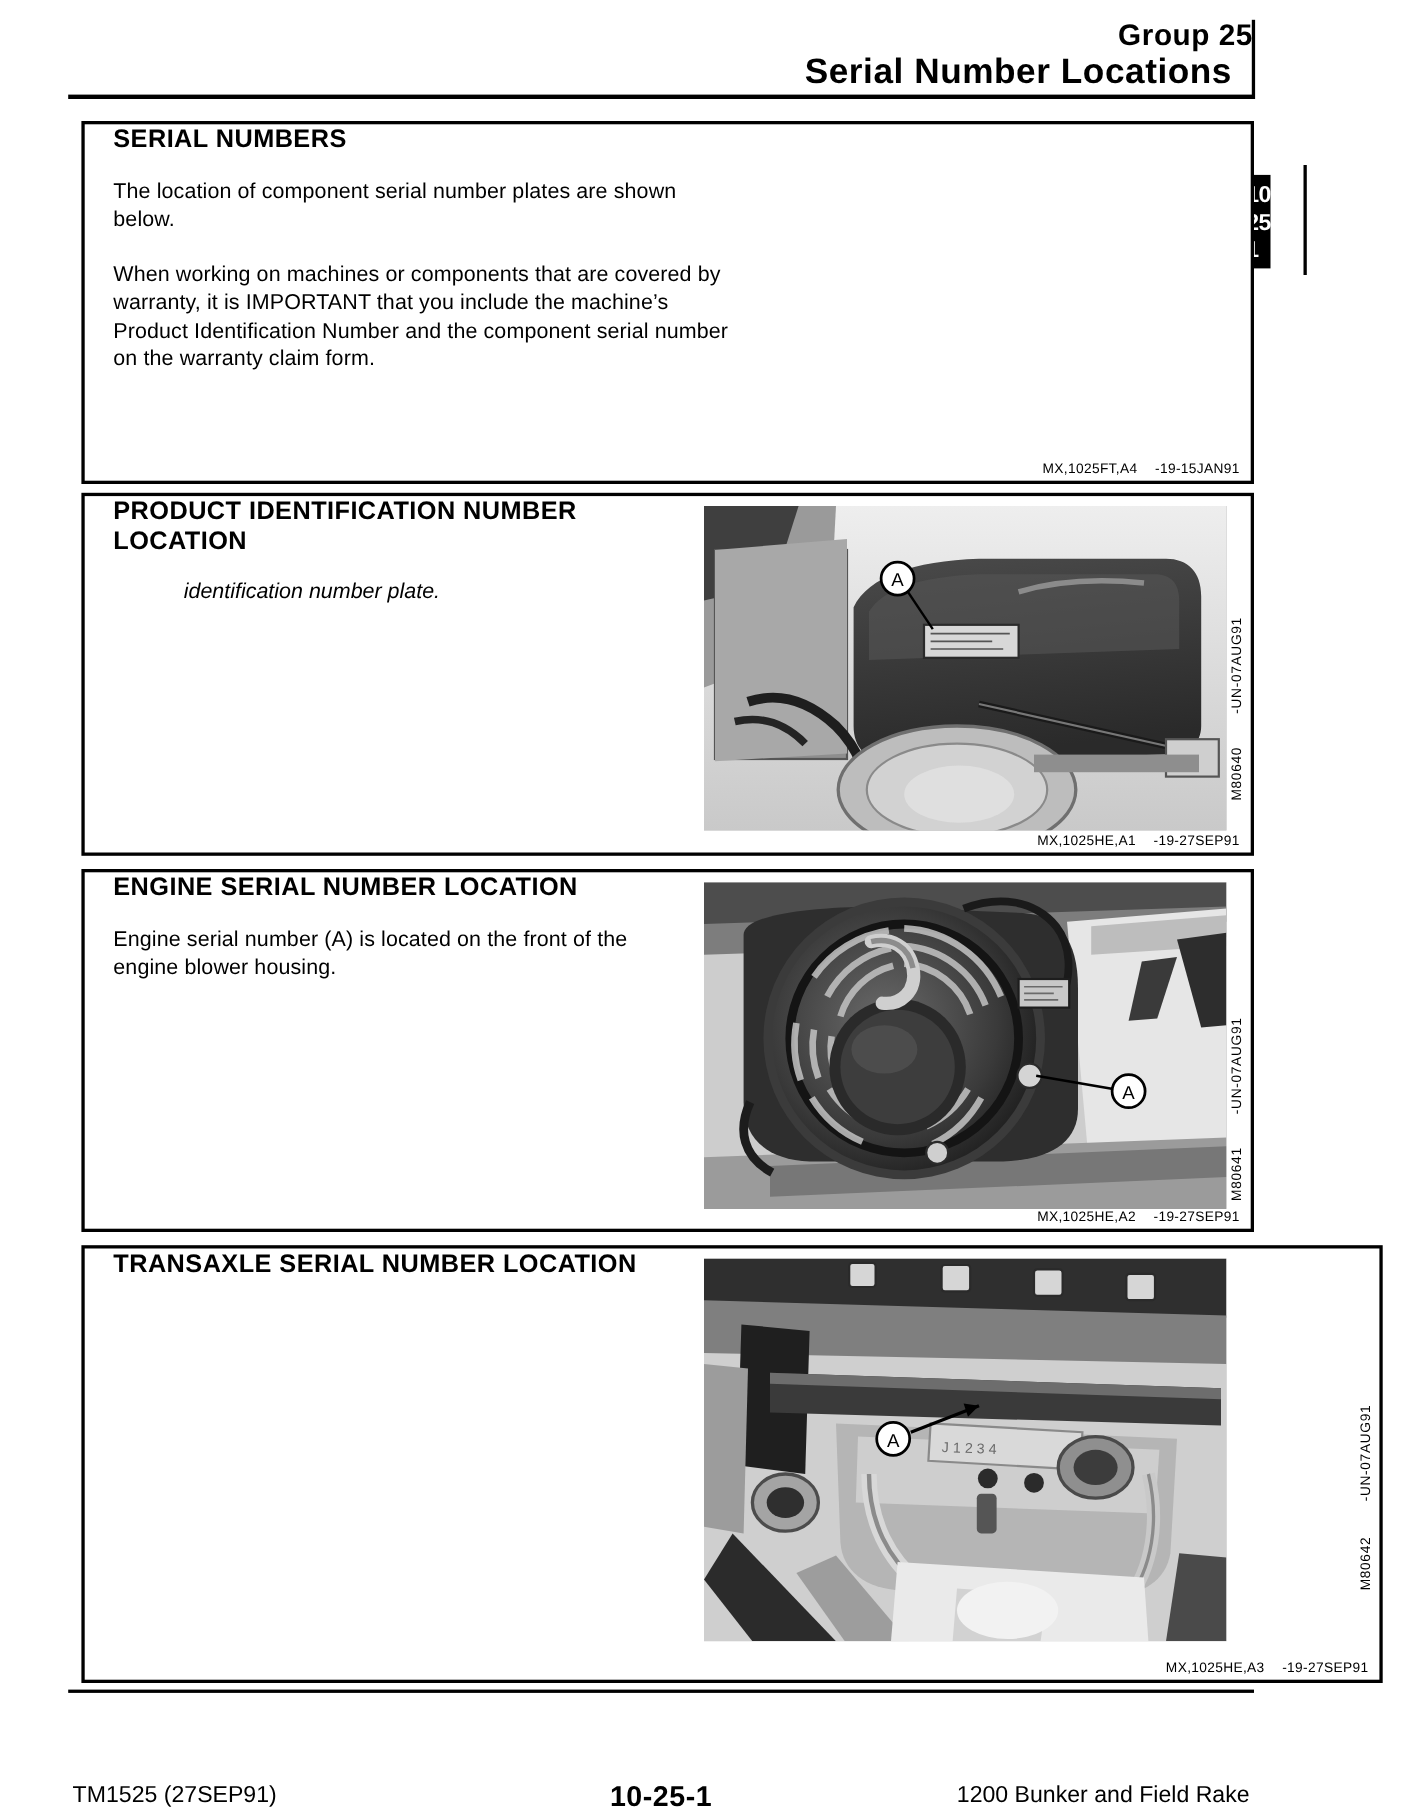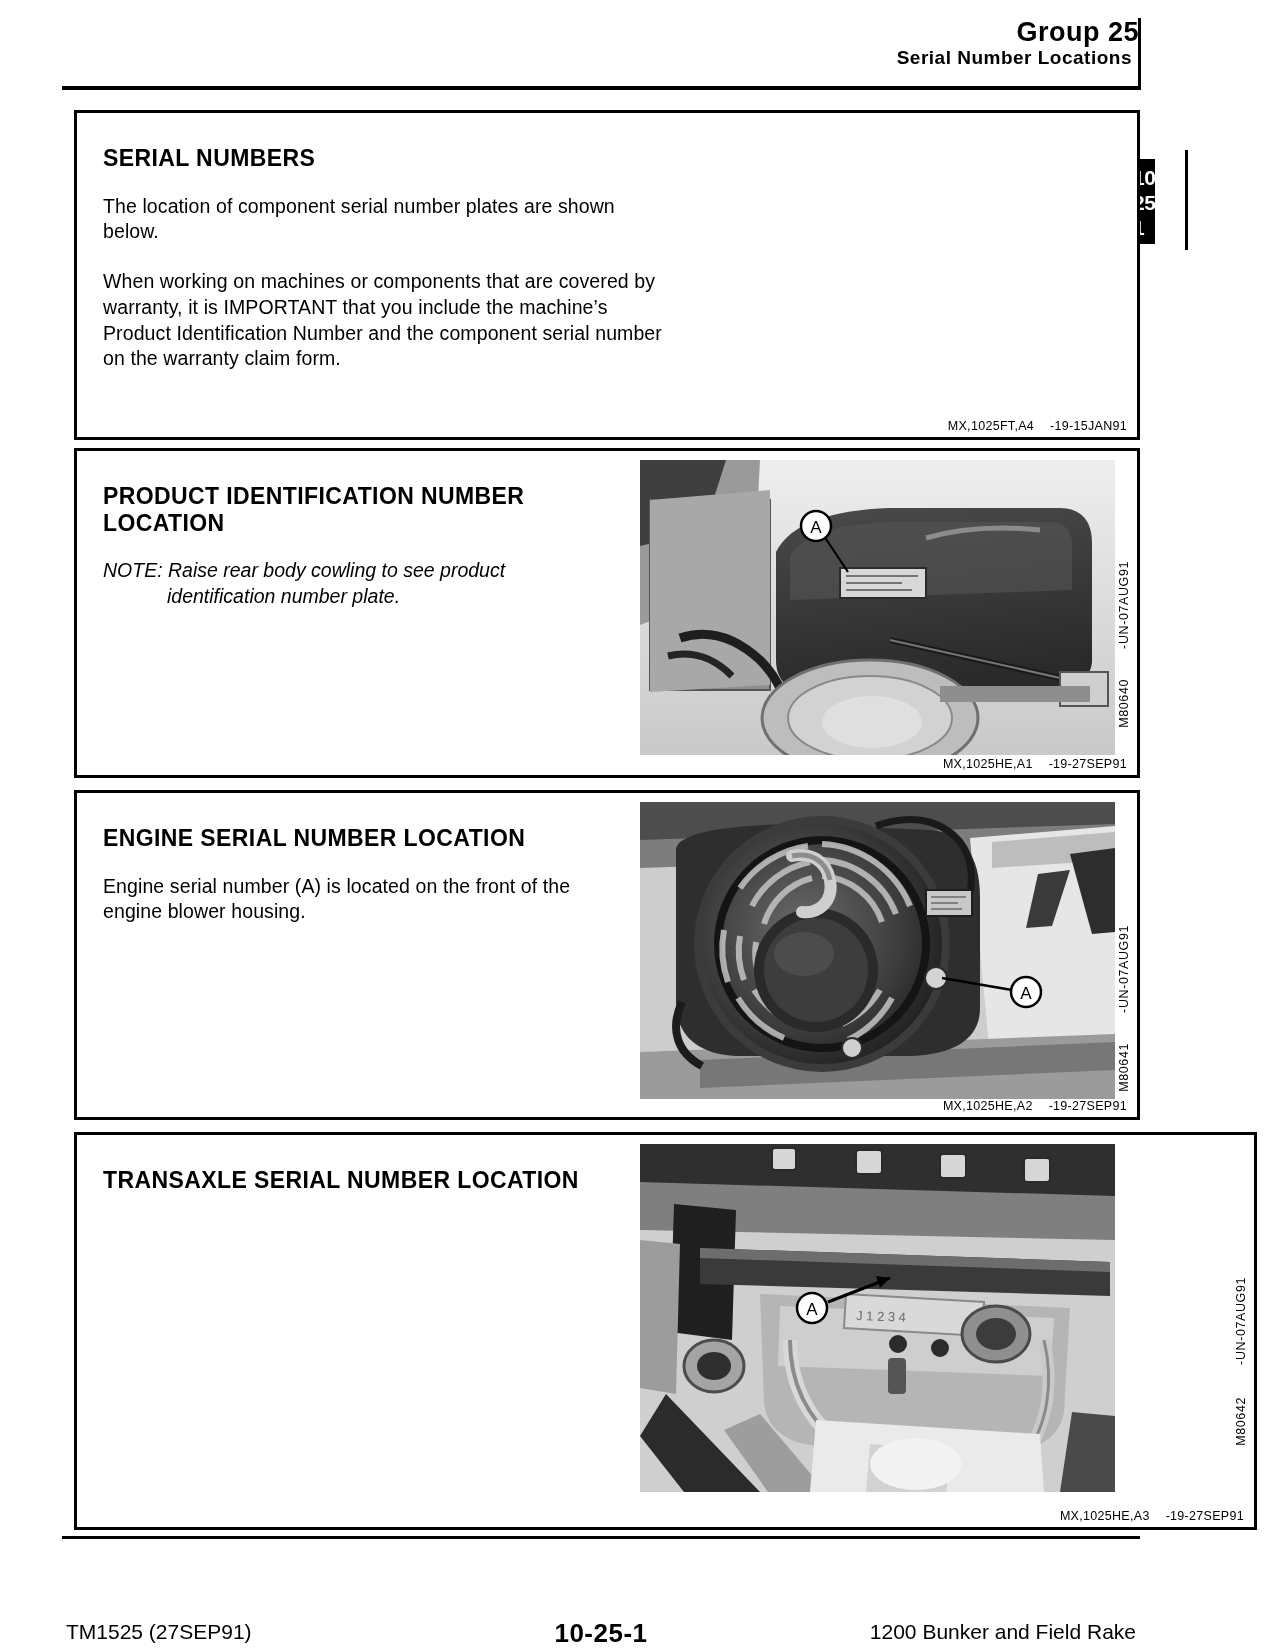--- a/index.html
+++ b/index.html
@@ -28,25 +28,25 @@
     text-align: right;
   }
   .hdr-group {
     font-size: 27px;
     font-weight: bold;
     letter-spacing: 0.5px;
     line-height: 1.08;
     padding-right: 1px;
   }
   .hdr-title {
-    font-size: 19px;
+    font-size: 32px;
     font-weight: bold;
     letter-spacing: 0.5px;
     line-height: 1.12;
-    padding-right: 8px;
+    padding-right: 20px;
   }
   .hdr-rule {
     position: absolute;
     left: 62px; top: 86px;
     width: 1078px; height: 4px;
     background: #000;
   }
   .hdr-vline {
     position: absolute;
     left: 1138px; top: 18px;
@@ -81,21 +81,21 @@
     border: 3px solid #000;
     background: #fff;
   }
   .sec-inner {
     position: relative;
     width: 100%; height: 100%;
   }
 
   .sec-text {
     position: absolute;
-    left: 26px; top: 32px;
+    left: 26px; top: 0;
     width: 530px;
   }
 
   h2.sec-title {
     margin: 0 0 22px 0;
     font-size: 23px;
     font-weight: bold;
     letter-spacing: 0.4px;
     line-height: 1.16;
   }
@@ -209,21 +209,20 @@
         <span>MX,1025FT,A4</span><span class="sp"></span><span>-19-15JAN91</span>
       </div>
     </div>
   </div>
 
   <div class="sec" style="left:74px; top:448px; width:1066px; height:330px;">
     <div class="sec-inner">
       <div class="sec-text" style="width:530px;">
         <h2 class="sec-title">PRODUCT IDENTIFICATION NUMBER LOCATION</h2>
         <p class="note">
-          <span>NOTE: Raise rear body cowling to see product</span>
           <span class="cont">identification number plate.</span>
         </p>
       </div>
 
       <div class="photo" style="left:563px; top:9px; width:475px; height:295px;">
         <svg width="475" height="295" viewBox="0 0 475 295">
           <defs>
             <linearGradient id="g2bg" x1="0" y1="0" x2="0" y2="1">
               <stop offset="0" stop-color="#eeeeee"></stop>
               <stop offset="1" stop-color="#c9c9c9"></stop>

